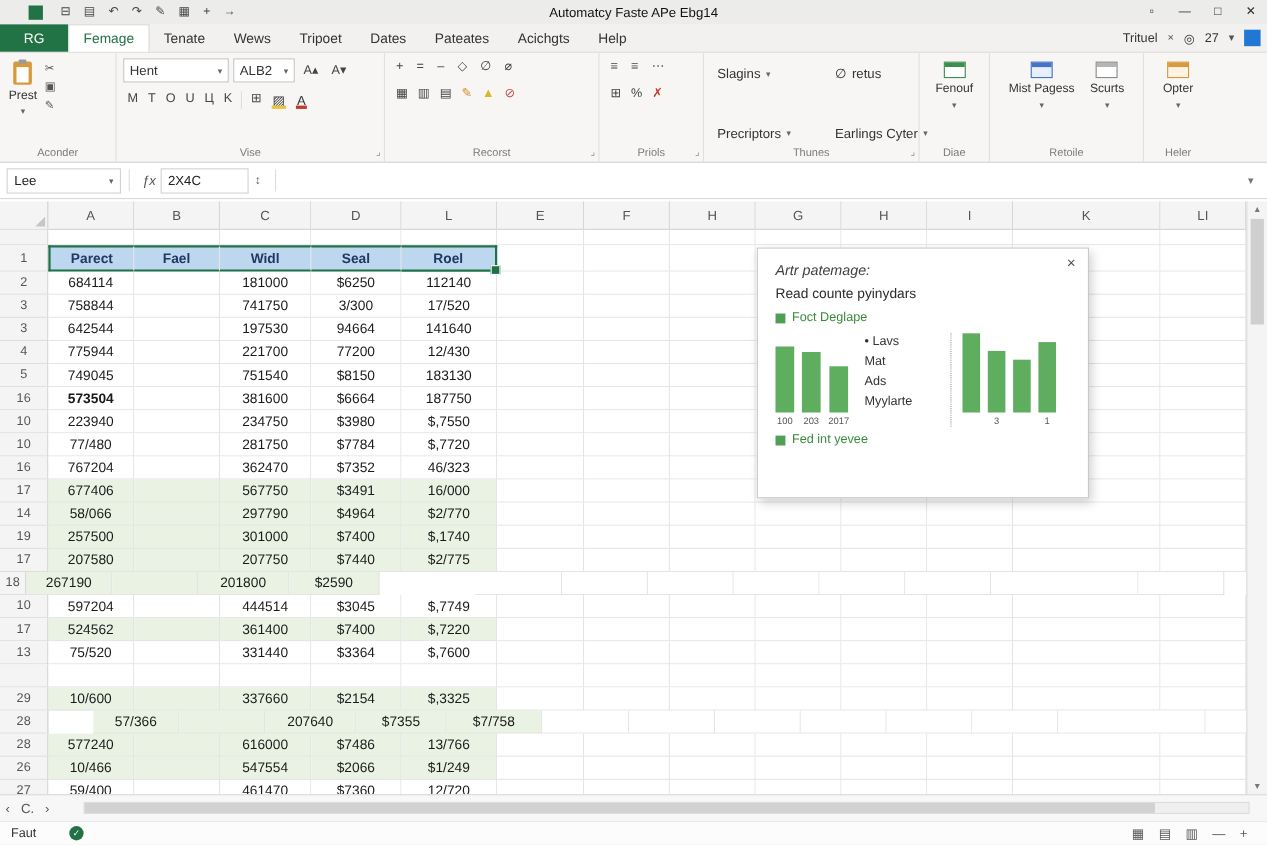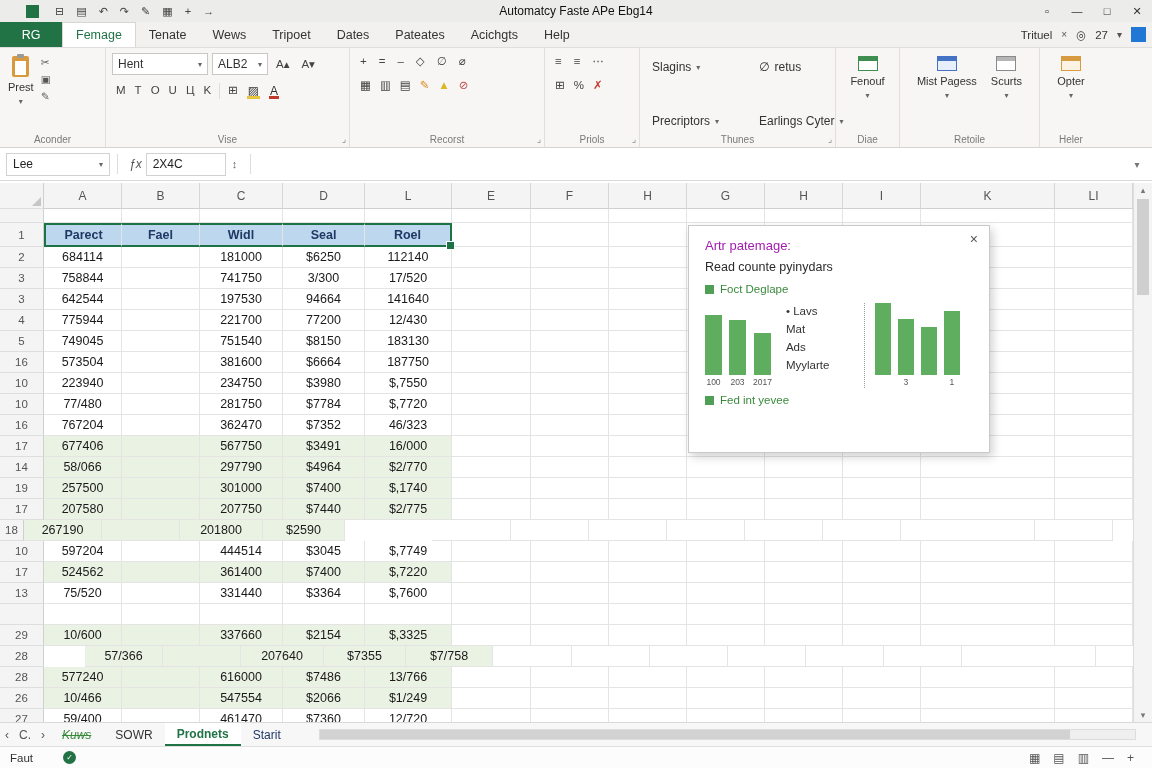--- a/index.html
+++ b/index.html
@@ -96,21 +96,21 @@
 
   
   .vscroll{position:absolute;left:1133px;top:183px;width:19px;height:539px;background:#f4f4f4;border-left:1px solid #dcdcdc;box-sizing:border-box;}
   .vs-up{position:absolute;top:2px;left:0;right:0;text-align:center;font-size:9px;color:#777;}
   .vs-down{position:absolute;bottom:2px;left:0;right:0;text-align:center;font-size:9px;color:#777;}
   .vthumb{position:absolute;top:16px;left:3px;right:3px;height:96px;background:#cfcfcf;}
 
   
   .popup{position:absolute;left:688px;top:225px;width:302px;height:228px;background:#fff;border:1px solid #c9c9c9;box-shadow:3px 4px 9px rgba(0,0,0,.18);z-index:10;padding:12px 16px;box-sizing:border-box;}
   .popup-close{position:absolute;top:6px;right:11px;color:#555;font-size:14px;line-height:14px;}
-  .p-title{font-size:13px;color:#a21caf;margin-bottom:7px;}
+  .p-title{font-size:13px;color:#404040;margin-bottom:7px;font-style:italic;}
   .p-sub{font-size:12.5px;color:#2b2b2b;margin-bottom:9px;}
   .legend{display:flex;align-items:center;gap:6px;font-size:11.5px;color:#3a8a3c;}
   .legend .sq{width:9px;height:9px;background:#4f9f57;flex:none;}
   .charts-row{display:flex;margin-top:7px;align-items:flex-end;}
   .pchart{display:flex;align-items:flex-end;gap:7px;}
   .barcol{display:flex;flex-direction:column;align-items:center;justify-content:flex-end;}
   .bar{width:16px;background:#5fae5f;}
   .pchart-left .bar{width:17px;}
   .barlabel{height:11px;font-size:8.5px;color:#555;margin-top:2px;white-space:nowrap;}
   .plist{width:74px;font-size:11.5px;color:#333;line-height:18px;padding:0 4px 14px 14px;}
@@ -458,21 +458,21 @@
         <div class="cell" style="width: 78px;"></div>
         <div class="cell" style="width: 78px;"></div>
         <div class="cell" style="width: 78px;"></div>
         <div class="cell" style="width: 78px;"></div>
         <div class="cell" style="width: 78px;"></div>
         <div class="cell" style="width: 134px;"></div>
         <div class="cell" style="width: 78px;"></div>
       </div>
       <div class="grow drow">
         <div class="cell rowhead" style="width: 44px;">16</div>
-        <div class="cell" style="width: 78px;">573504</div>
+        <div class="cell" style="width: 78px; font-weight: bold;">573504</div>
         <div class="cell" style="width: 78px;"></div>
         <div class="cell" style="width: 83px;">381600</div>
         <div class="cell" style="width: 82px;">$6664</div>
         <div class="cell" style="width: 87px;">187750</div>
         <div class="cell" style="width: 79px;"></div>
         <div class="cell" style="width: 78px;"></div>
         <div class="cell" style="width: 78px;"></div>
         <div class="cell" style="width: 78px;"></div>
         <div class="cell" style="width: 78px;"></div>
         <div class="cell" style="width: 78px;"></div>
@@ -810,26 +810,20 @@
     <div class="legend" style="margin-top:6px">
       <span class="sq"></span>
       <span>Fed int yevee</span>
     </div>
   </div>
 
   <div class="tabbar">
     <span class="snav">‹</span>
     <span class="snav">C.</span>
     <span class="snav">›</span>
-    <div style="display:flex;height:100%">
-        <div class="stab struck">Kuws</div>
-        <div class="stab">SOWR</div>
-        <div class="stab active">Prodnets</div>
-        <div class="stab accent">Starit</div>
-      </div>
     <div class="hscroll">
       <div class="hthumb"></div>
     </div>
   </div>
 
   <div class="statusbar">
     <span class="sb-mode">Faut</span>
     <span class="sb-badge">✓</span>
     <div class="sb-right">
       <span>▦</span>

